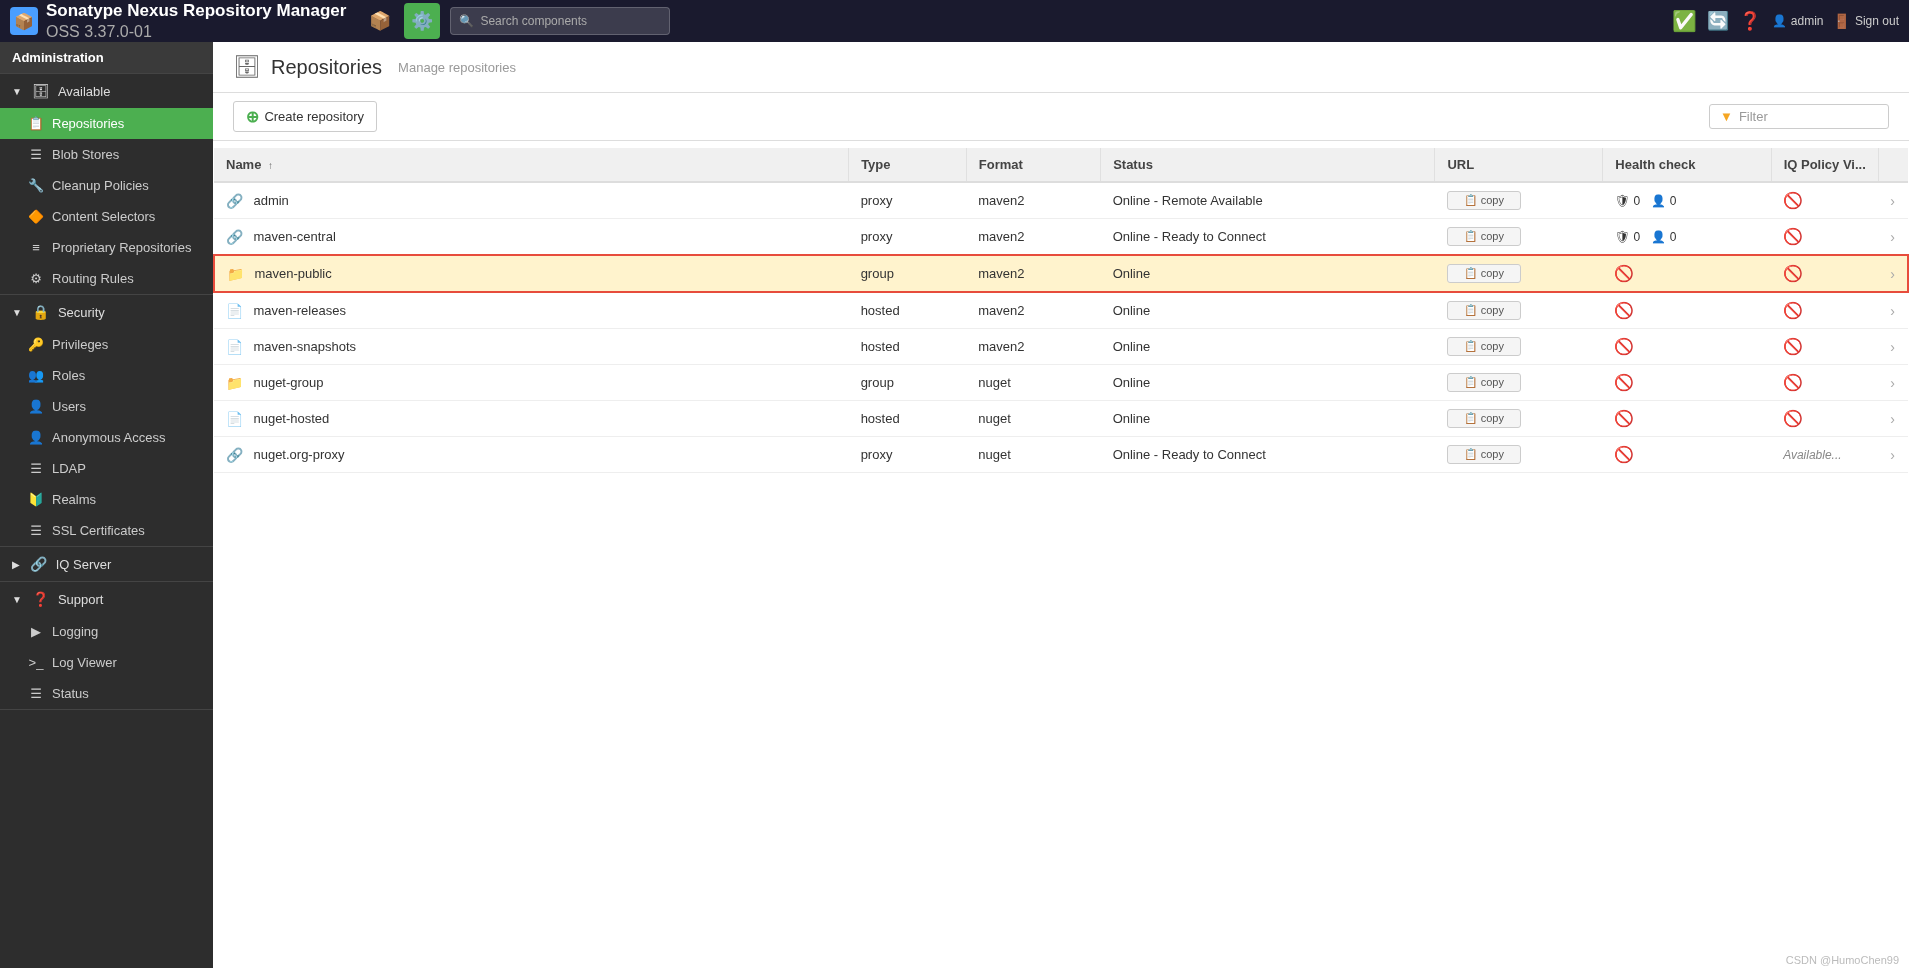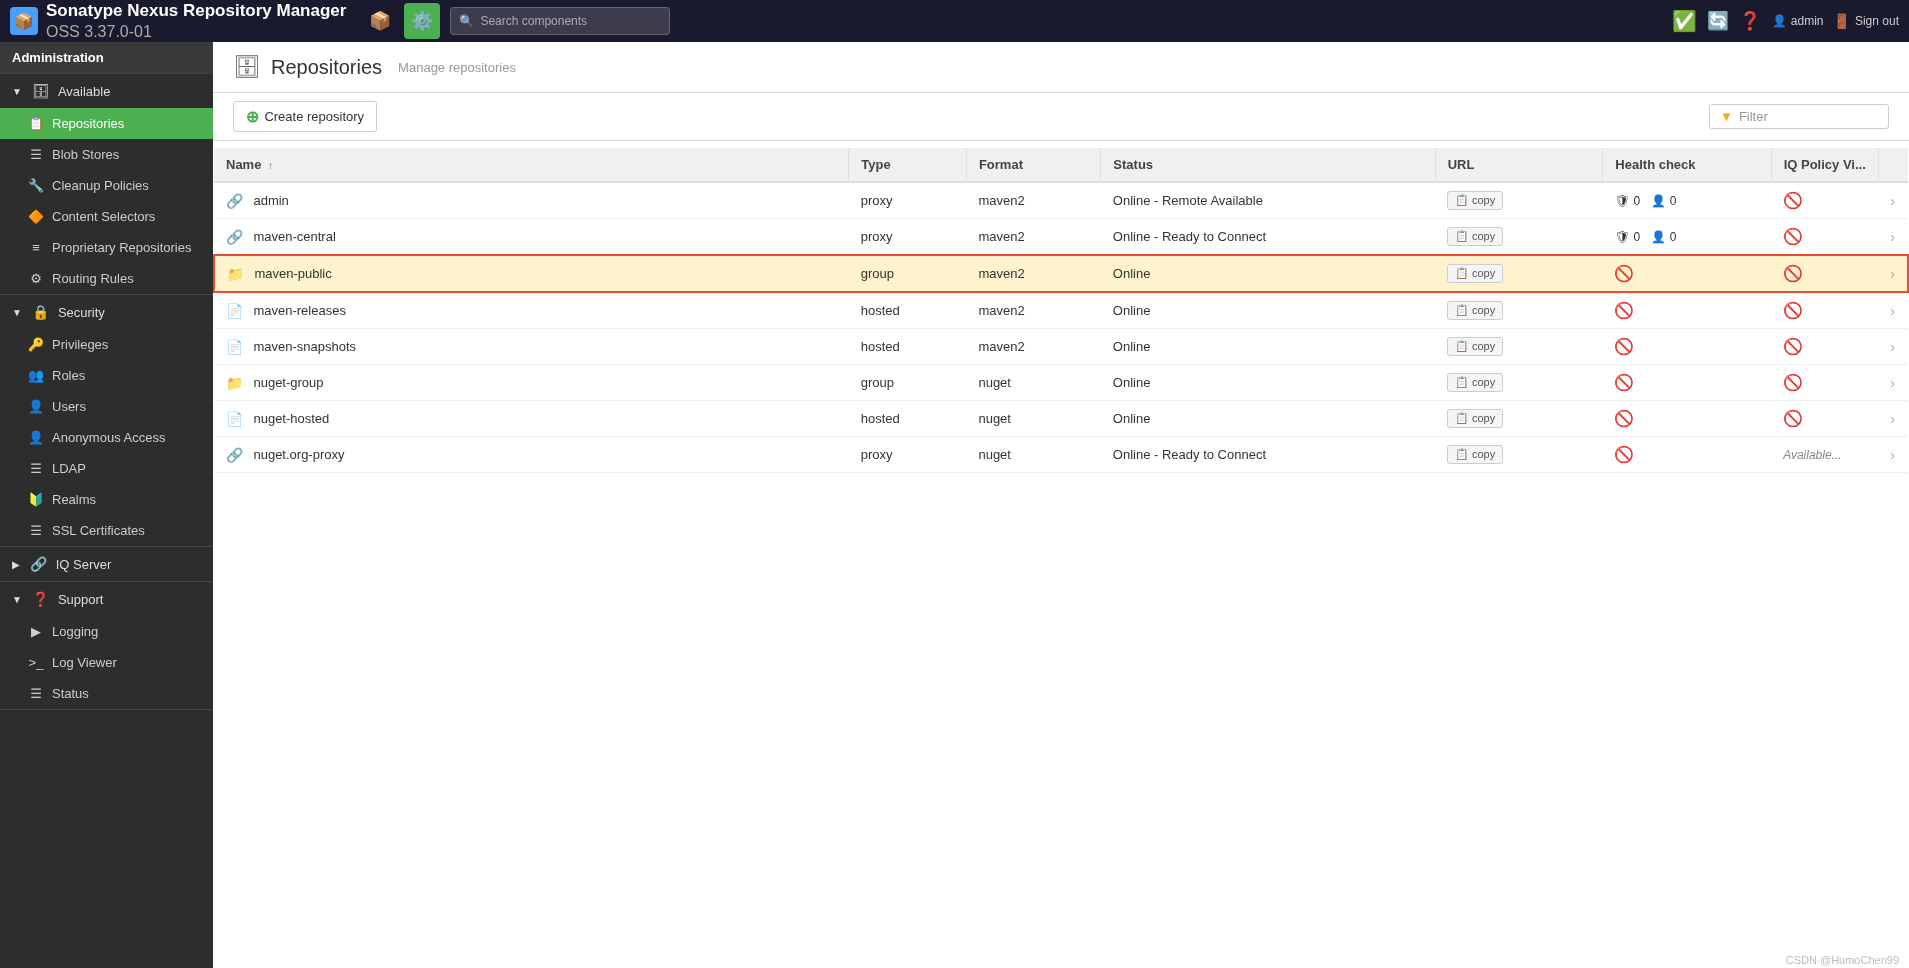--- a/index.html
+++ b/index.html
@@ -216,21 +216,21 @@
       padding: 8px 12px;
       color: #333;
       vertical-align: middle;
     }
     .row-icon { font-size: 14px; color: #888; margin-right: 4px; }
     .row-name { display: flex; align-items: center; gap: 6px; }
     .copy-btn {
       background: #f5f5f5;
       border: 1px solid #ccc;
       border-radius: 3px;
-      padding: 2px 7px;
+      padding: 2px 16px;
       font-size: 11px;
       cursor: pointer;
       color: #555;
     }
     .health-check-icon { color: #ccc; font-size: 16px; }
     .health-count { display: flex; align-items: center; gap: 4px; font-size: 12px; color: #555; }
     .health-shield { color: #333; }
     .health-person { color: #333; }
     .chevron-right { color: #aaa; font-size: 14px; }
     .analyzing-text { font-size: 12px; color: #888; font-style: italic; }

